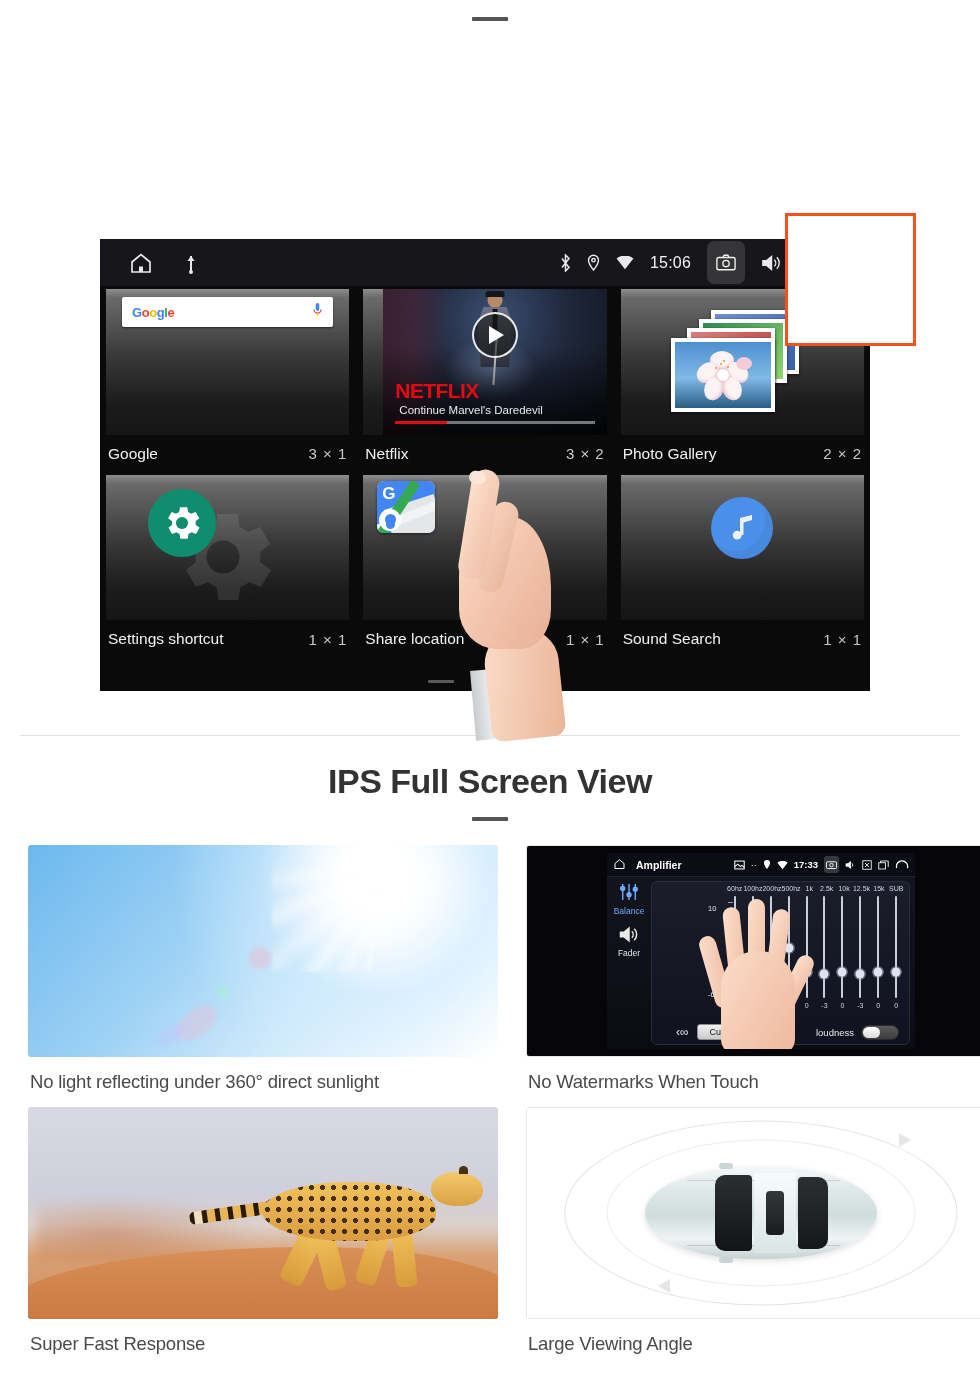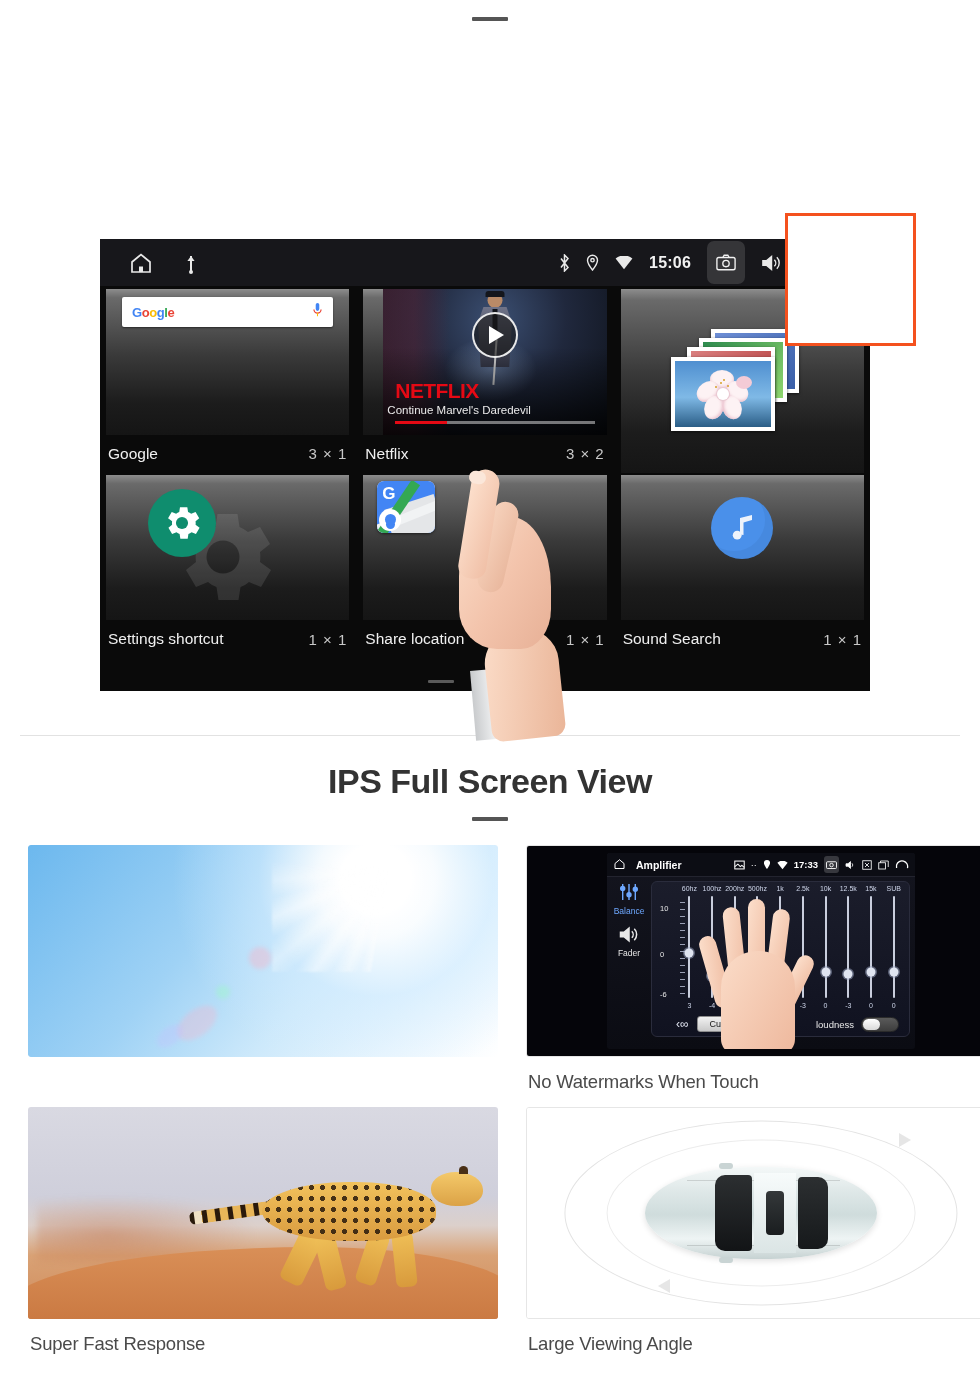--- a/index.html
+++ b/index.html
@@ -50,21 +50,21 @@
   
   .statusbar {
     position: relative;
     height: 47px;
     background: #17171b;
     display: flex; align-items: center;
   }
   .sb-left { display: flex; align-items: center; gap: 30px; padding-left: 28px; }
   .sb-right { position: absolute; right: 16px; display: flex; align-items: center; gap: 16px; }
   .sb-ico { color: #e9e9e9; display: inline-flex; align-items: center; justify-content: center; }
-  .sb-time { color: #f2f2f2; font-size: 16px; font-weight: bold; letter-spacing: 0.2px; }
+  .sb-time { color: #f2f2f2; font-size: 16px; font-weight: normal; letter-spacing: 0.2px; }
   .sb-cam-wrap {
     width: 38px; height: 43px; border-radius: 7px;
     background: rgba(255,255,255,0.13);
     display: flex; align-items: center; justify-content: center;
   }
 
   
   .wgrid {
     display: grid;
     grid-template-columns: 1fr 1fr 1fr;
@@ -123,21 +123,21 @@
   .play {
     position:absolute; left:50%; top:46px; transform:translate(-50%,-50%);
     width:46px; height:46px; border-radius:50%;
     background: rgba(25,25,25,.62); border: 2px solid rgba(255,255,255,.9);
     display:flex; align-items:center; justify-content:center;
   }
   .play:after { content:""; border-left:15px solid #fff; border-top:9px solid transparent;
     border-bottom:9px solid transparent; margin-left:4px; }
   .nfx-logo { position:absolute; left:12px; bottom:34px; color:#E50914;
     font-size:21px; font-weight:bold; letter-spacing:-0.6px; line-height:1; }
-  .nfx-sub { position:absolute; left:4px; bottom:19px; color:#eaeaea; font-size:11.5px; }
+  .nfx-sub { position:absolute; left:16px; bottom:19px; color:#eaeaea; font-size:11.5px; }
   .nfx-prog { position:absolute; left:12px; right:12px; bottom:11px; height:2.5px;
     background: rgba(255,255,255,.45); }
   .nfx-prog:before { content:""; position:absolute; left:0; top:0; height:100%;
     width:26%; background:#E50914; }
 
   
   .pg { position:absolute; left:50%; top:50%; transform:translate(-50%,-50%); width:146px; height:104px; }
   .pgf { position:absolute; background:#fff; padding:4px; box-shadow:0 1px 3px rgba(0,0,0,.6); }
   .pgf > span { display:block; width:100%; height:100%; }
   .pgf1 { left:42px; top:0px;  width:88px; height:64px; }
@@ -297,22 +297,22 @@
   .amp-sb { margin-left:auto; display:flex; align-items:center; gap:6px; }
   .amp-time { color:#fff; font-size:9.5px; font-weight:bold; }
   .amp-camhl { width:15px;height:17px;border-radius:3px;background:rgba(255,255,255,.18);
      display:flex;align-items:center;justify-content:center; }
   .amp-body { position:absolute; left:0; right:0; top:24px; bottom:0; display:flex; }
   .amp-side { width:44px; padding-top:6px; text-align:center; }
   .amp-side .it { margin-bottom:10px; }
   .amp-side .lbl { font-size:8.5px; margin-top:1px; }
   .lbl.sel { color:#6ea8ff; }
   .lbl.un { color:#e8e8e8; }
-  .amp-panel { flex:1; margin:4px 5px 12px 0; border-radius:6px;
-     background: linear-gradient(#1b1d2b,#101220); border:1px solid #2a2c3c; position:relative; }
+  .amp-panel { flex:1; margin:4px 5px 4px 0; border-radius:6px;
+     background: linear-gradient(#1b1d2b,#101220); border:1px solid #2a2c3c; position:relative;padding-left:48px; }
   .freqrow { display:flex; padding:3px 4px 0 26px; }
   .freqrow span { flex:1; text-align:center; color:#cfd6ea; font-size:7px; }
   .eqarea { position:relative; height:108px; margin-top:2px; }
   .axis { position:absolute; left:14px; top:4px; bottom:2px; width:22px; }
   .axis .num { position:absolute; left:-6px; color:#e6e6e6; font-size:7.5px; }
   .axis .ticks { position:absolute; left:14px; top:4px; bottom:4px; width:5px;
      background-image: repeating-linear-gradient(to bottom,#9aa0b5 0 1px, transparent 1px 7px); }
   .sliders { position:absolute; left:26px; right:4px; top:0; bottom:0; display:flex; }
   .slider { flex:1; position:relative; }
   .strack { position:absolute; left:50%; transform:translateX(-50%); top:2px; bottom:4px;
@@ -541,20 +541,24 @@
                 <span class="stam" style="left:24px;top:12px"></span>
                 <span class="stam" style="left:31px;top:15px"></span>
                 <span class="stam" style="left:19px;top:16px"></span>
                 <span class="stam" style="left:27px;top:9px"></span>
                 <span class="bud"></span>
               </span>
             </span>
               </div>
           </div>
         </div>
+        <div class="wlabelrow">
+          <span>Photo Gallery</span>
+          <span class="wsize">2 × 2</span>
+        </div>
       </div>
 
       <div class="wcell">
         <div class="wthumb">
           <span class="gearghost">
             <svg width="120" height="120" viewBox="0 0 24 24" fill="#ffffff">
               <path d="M19.4 13a7.6 7.6 0 0 0 0-2l2-1.6-2-3.4-2.4 1a7.5 7.5 0 0 0-1.7-1l-.4-2.6h-4l-.4 2.6a7.5 7.5 0 0 0-1.7 1l-2.4-1-2 3.4L6.6 11a7.6 7.6 0 0 0 0 2l-2 1.6 2 3.4 2.4-1c.5.4 1.1.8 1.7 1l.4 2.6h4l.4-2.6c.6-.2 1.2-.6 1.7-1l2.4 1 2-3.4Z"></path>
               <circle cx="12" cy="12" r="3.3" fill="#000"></circle>
             </svg>
           </span>
@@ -634,20 +638,21 @@
     <div class="card">
       <div class="cardbox flush">
         <div class="sky">
           <div class="sunrays"></div>
           <div class="flare f1"></div>
           <div class="flare f2"></div>
           <div class="flare f3"></div>
           <div class="flare f4"></div>
         </div>
       </div>
+      <div class="caption">No light reflecting under 360° direct sunlight</div>
     </div>
 
     <div class="card">
       <div class="cardbox">
         <div class="amp">
           <div class="ampinner">
             <div class="amp-top">
               <span>
                 <svg width="13" height="12" viewBox="0 0 24 24" fill="none" stroke="#fff" stroke-width="2">
                   <path d="M3 11 L12 3.5 L21 11 V21 H3 Z"></path>

